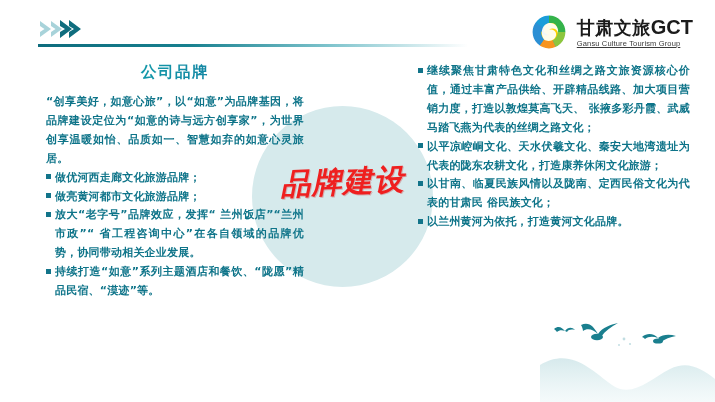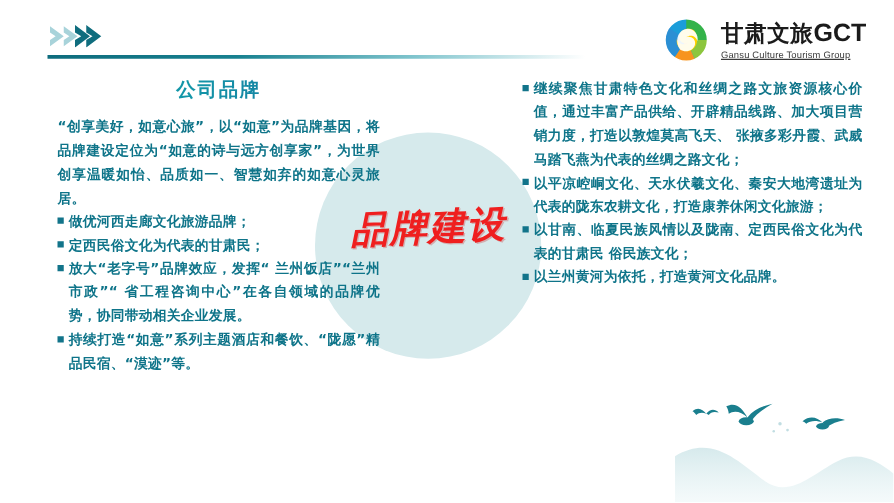--- a/index.html
+++ b/index.html
@@ -201,21 +201,21 @@
     </div>
   </div>
 
   <div class="center-circle"></div>
   <div class="center-caption">品牌建设</div>
 
   <div class="column col-left">
     <h2 class="col-heading">公司品牌</h2>
     <p class="para">“创享美好，如意心旅”，以“如意”为品牌基因，将品牌建设定位为“如意的诗与远方创享家”，为世界创享温暖如怡、品质如一、智慧如弃的如意心灵旅居。</p>
     <p class="bullet">做优河西走廊文化旅游品牌；</p>
-    <p class="bullet">定西民俗文化为代表的甘肃民；</p>
+    <p class="bullet">做亮黄河都市文化旅游品牌；</p>
     <p class="bullet">放大“老字号”品牌效应，发挥“ 兰州饭店”“兰州市政”“ 省工程咨询中心”在各自领域的品牌优势，协同带动相关企业发展。</p>
     <p class="bullet">持续打造“如意”系列主题酒店和餐饮、“陇愿”精品民宿、“漠迹”等。</p>
   </div>
 
   <div class="column col-right">
     <p class="bullet">继续聚焦甘肃特色文化和丝绸之路文旅资源核心价值，通过丰富产品供给、开辟精品线路、加大项目营销力度，打造以敦煌莫高飞天、 张掖多彩丹霞、武威马踏飞燕为代表的丝绸之路文化；</p>
     <p class="bullet">以平凉崆峒文化、天水伏羲文化、秦安大地湾遗址为代表的陇东农耕文化，打造康养休闲文化旅游；</p>
     <p class="bullet">以甘南、临夏民族风情以及陇南、定西民俗文化为代表的甘肃民 俗民族文化；</p>
     <p class="bullet">以兰州黄河为依托，打造黄河文化品牌。</p>
   </div>

